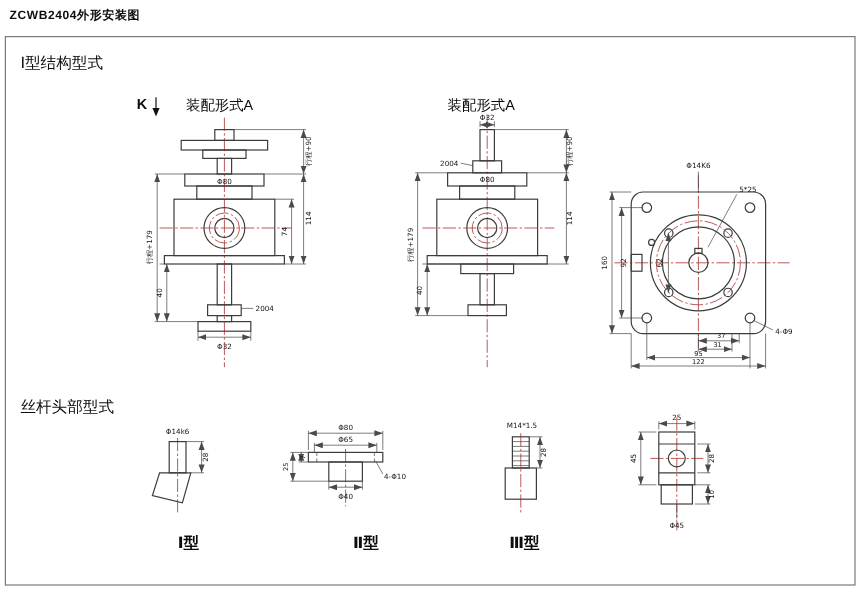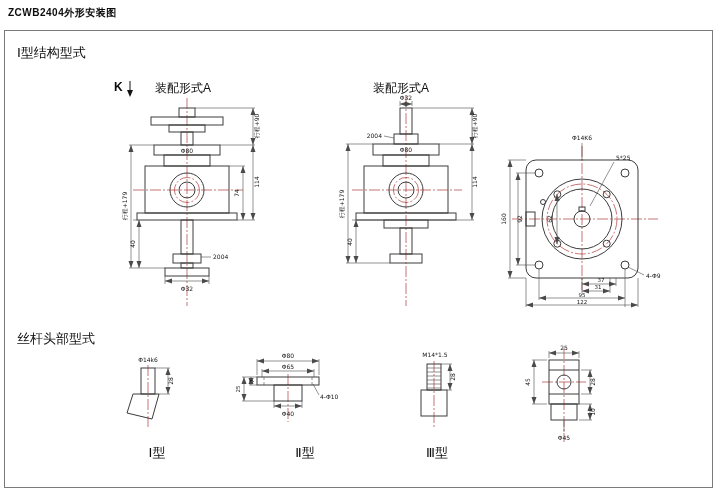--- a/index.html
+++ b/index.html
@@ -3,21 +3,21 @@
 <meta charset="utf-8">
 <style>
   html,body{margin:0;padding:0}
   body{font-family:"Liberation Sans","DejaVu Sans",sans-serif;background:#d9d9d9}
   #canvas{position:relative;width:716px;height:492px;background:#ffffff;overflow:hidden}
   .abs{position:absolute}
   #frame{left:4px;top:30px;width:707px;height:456px;border:1px solid #7a7a7a}
   .title{font-size:10px;font-weight:bold;color:#0d0d0d;letter-spacing:.5px}
   .sec{font-size:13px;font-weight:normal;color:#0d0d0d}
   .vhead{font-size:12px;color:#0d0d0d;text-align:center}
-  .tlabel{font-size:13px;font-weight:normal;color:#0d0d0d;text-align:center}
+  .tlabel{font-size:13px;font-weight:bold;color:#0d0d0d;text-align:center}
   svg{overflow:visible}
   svg text{fill:#151515;font-family:"DejaVu Sans",sans-serif}
   .ln{stroke:#3c3c3c;stroke-width:1;fill:none}
   .cl{stroke:#ad3a36;stroke-width:.7;fill:none;stroke-dasharray:11 2 2 2}
   .dm{stroke:#4a4a4a;stroke-width:.6;fill:none}
   .dsh{stroke-dasharray:3 2}
   .t55{font-size:5.5px}.t6{font-size:6px}
   .kmark{display:flex;align-items:flex-start;gap:2px;font-size:12px;font-weight:bold;color:#0d0d0d}
 </style>
 </head>

